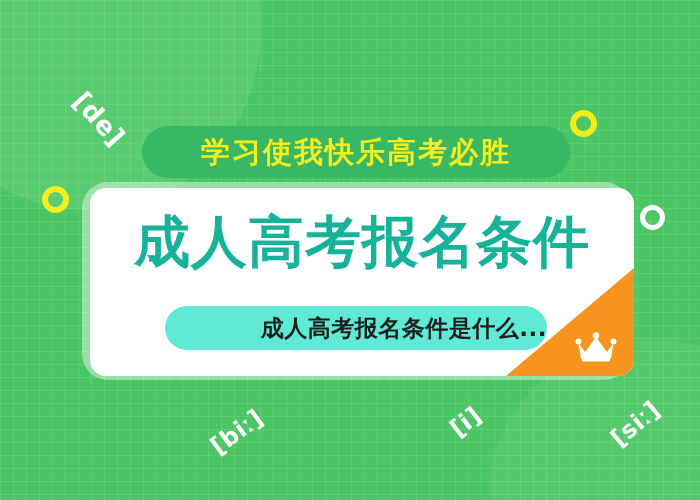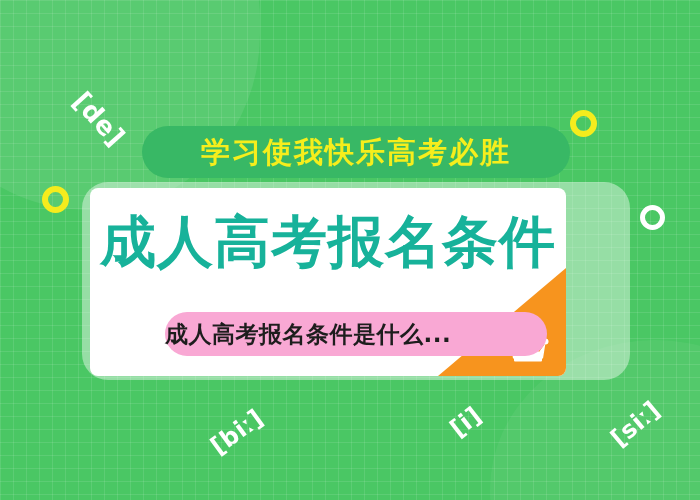--- a/index.html
+++ b/index.html
@@ -112,26 +112,27 @@
     width: 548px;
     height: 198px;
     border-radius: 26px;
     background: rgba(255,255,255,0.42);
     z-index: 5;
   }
   .card {
     position: absolute;
     left: 90px;
     top: 188px;
-    width: 476px;
+    width: 532px;
     height: 188px;
-    border-radius: 8px;
+    border-radius: 16px;
     background: #ffffff;
     overflow: hidden;
     z-index: 6;
+    padding-left: 12px;
   }
 
   .card-title {
     position: absolute;
     left: 0;
     right: 0;
     top: 26px;
     text-align: center;
     color: #17b29a;
     font-size: 56px;
@@ -142,26 +143,25 @@
   }
 
   
   .subtitle-pill {
     position: absolute;
     left: 75px;
     top: 118px;
     width: 382px;
     height: 44px;
     border-radius: 22px;
-    background: #f9a8d4;
+    background: #5eead4;
     display: flex;
     align-items: center;
-    justify-content: flex-start;
+    justify-content: flex-end;
     z-index: 3;
-    margin-top: 6px;
   }
   .subtitle-text {
     color: #1d1d1d;
     font-size: 23px;
     font-weight: bold;
     letter-spacing: 0.5px;
     line-height: 1;
   }
 
   

